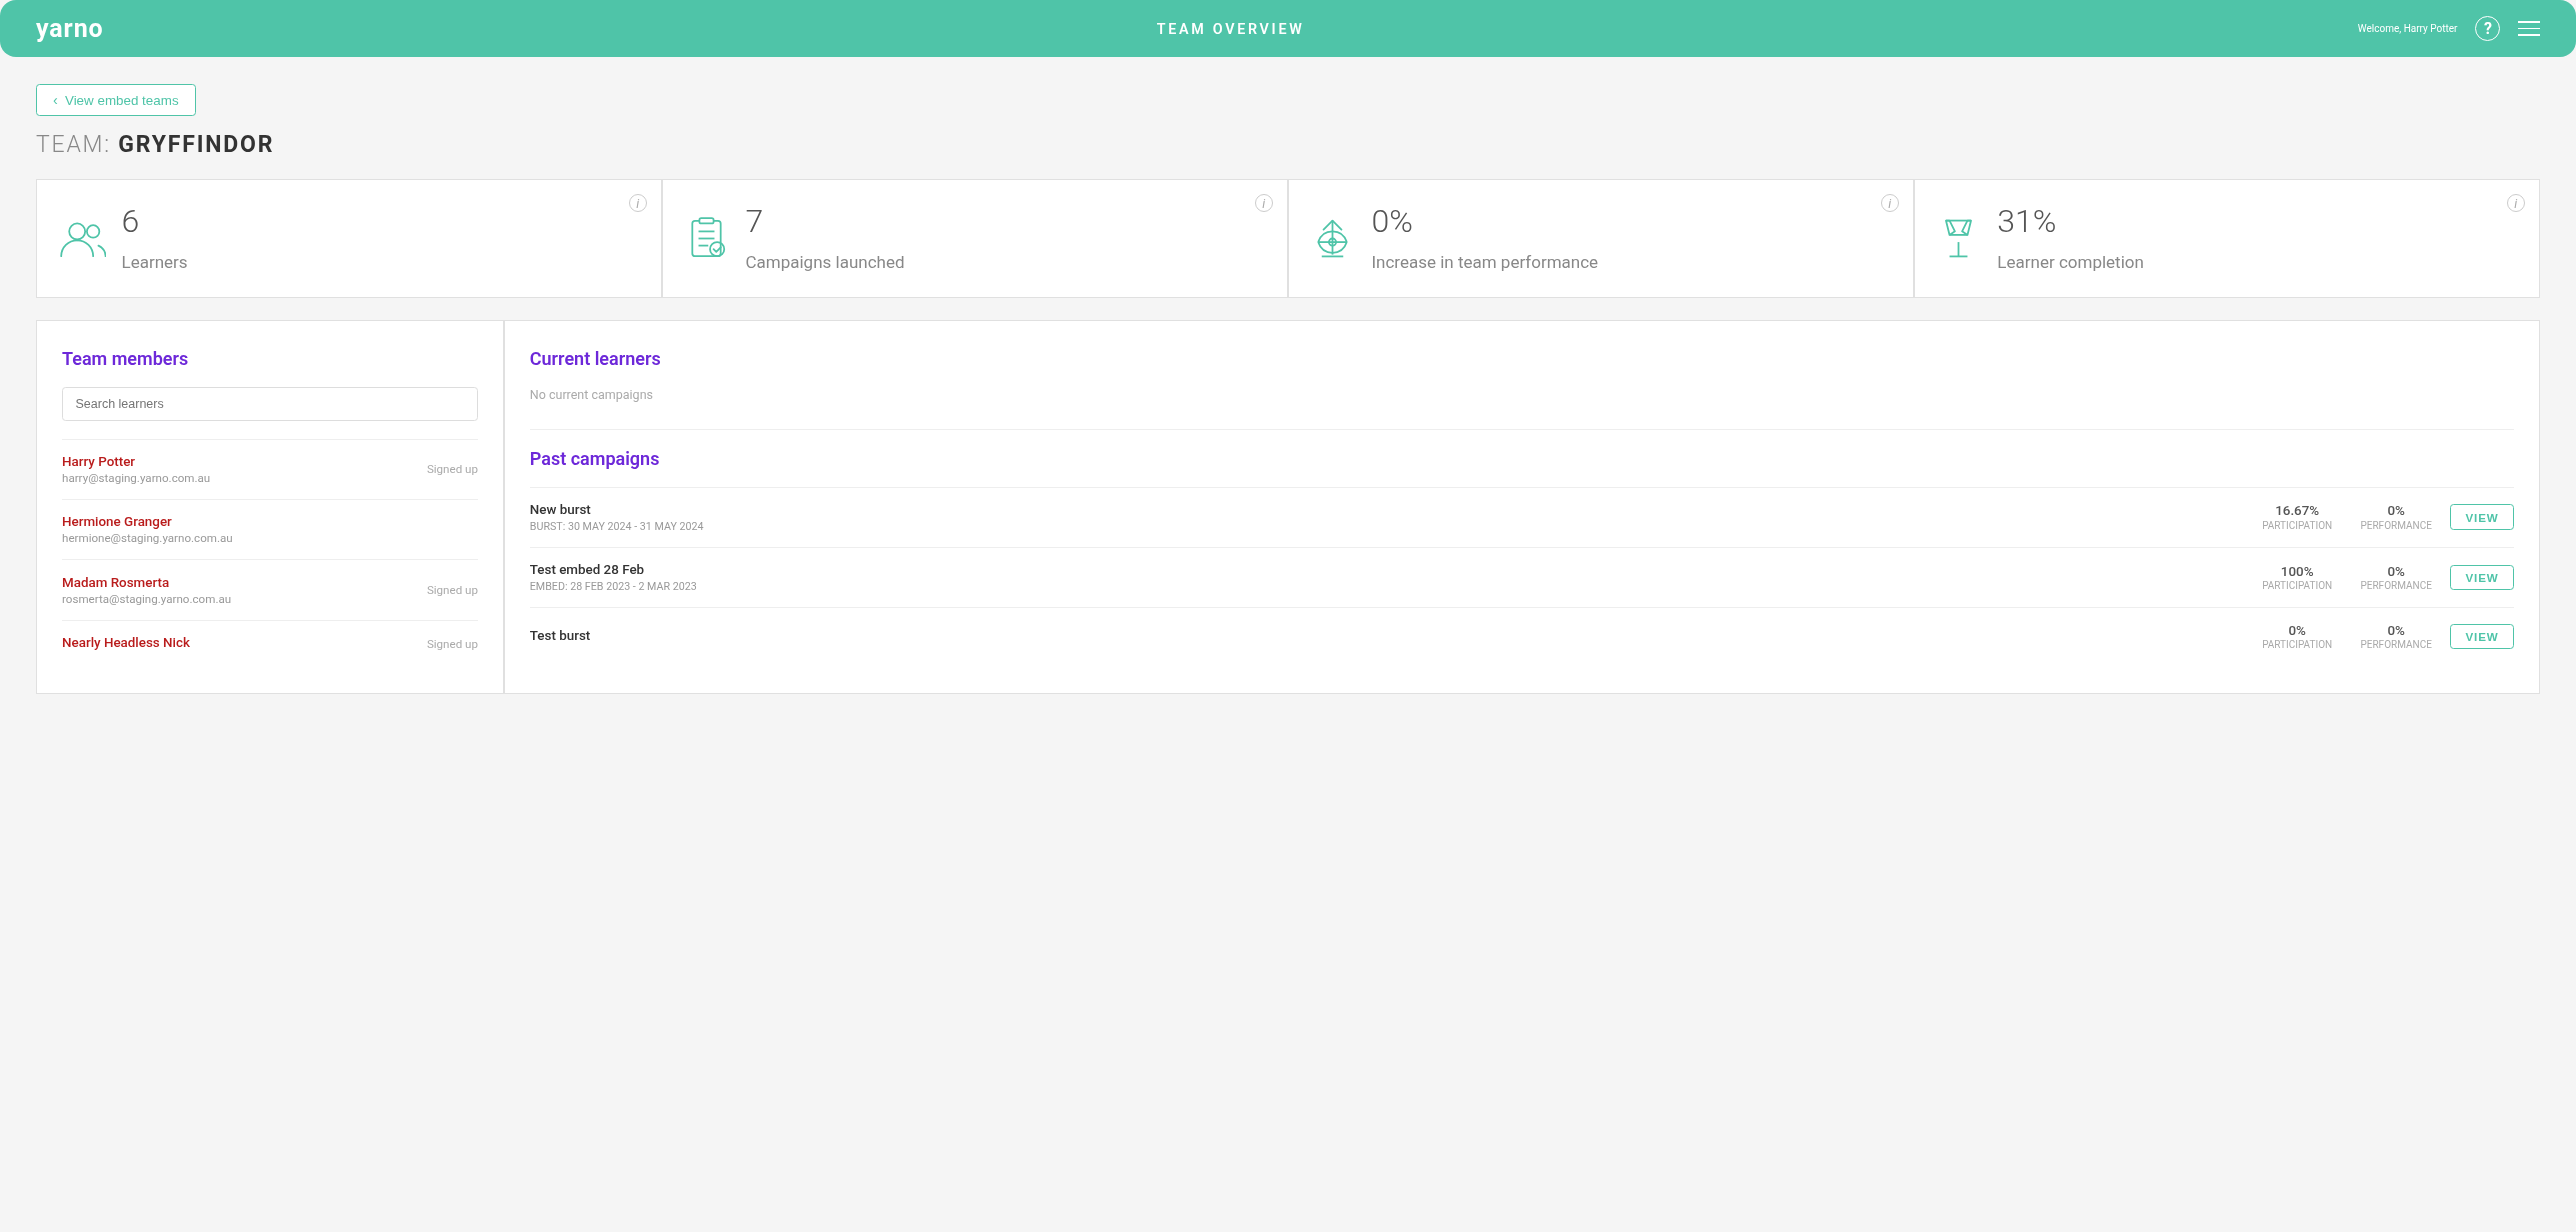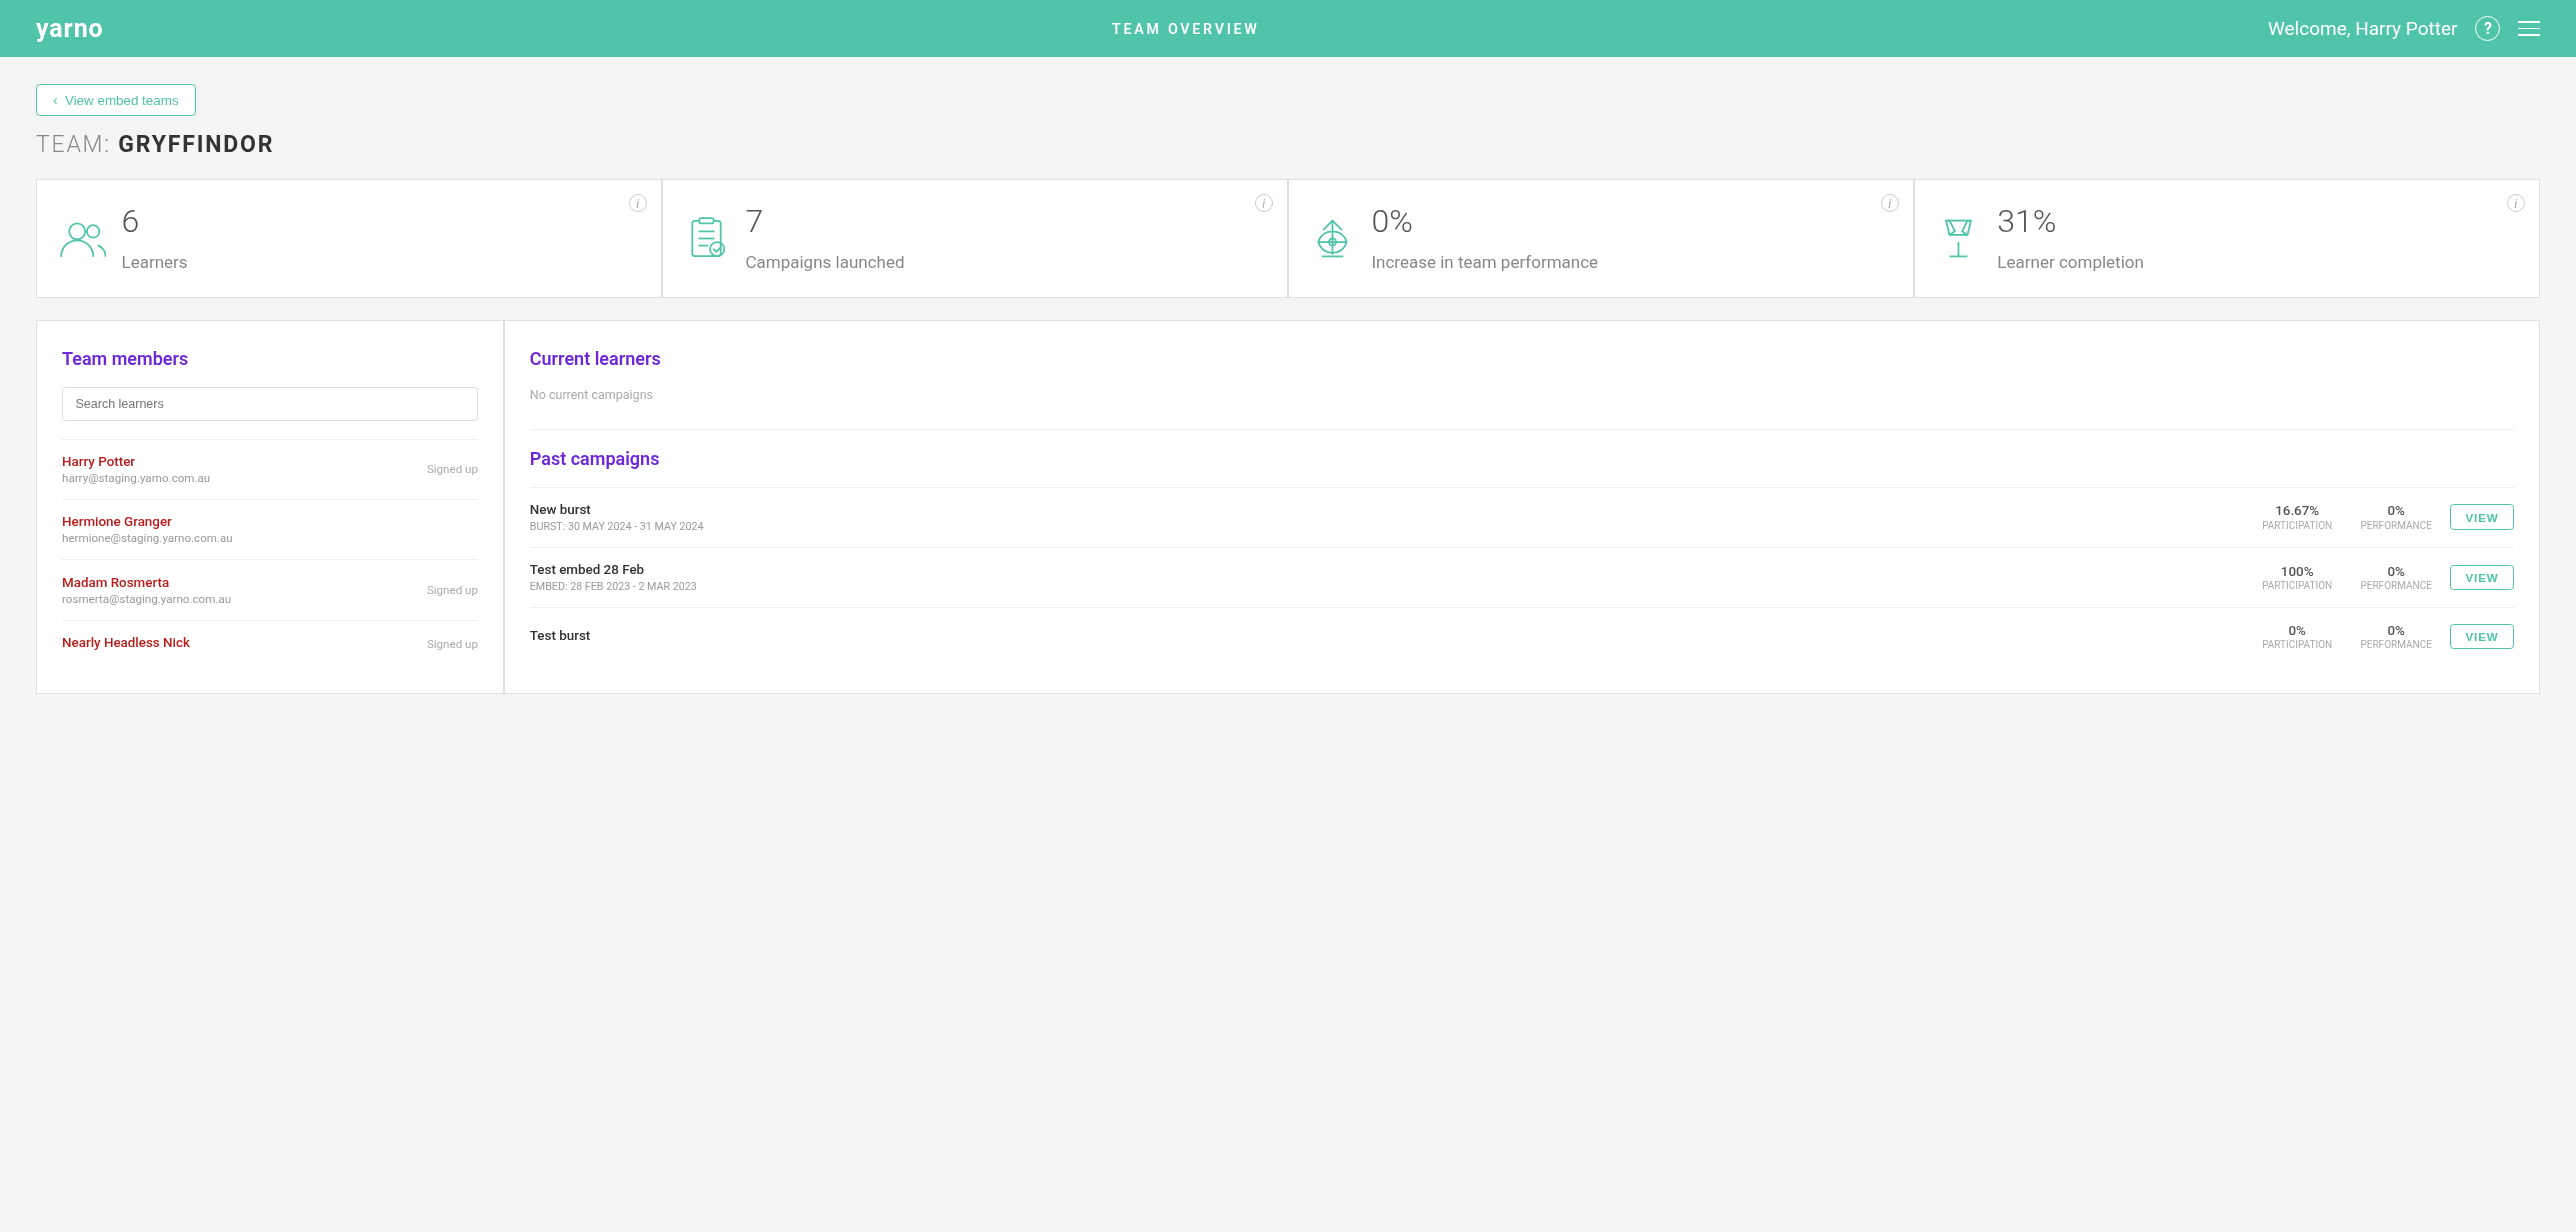--- a/index.html
+++ b/index.html
@@ -6,41 +6,42 @@
     body { font-family: -apple-system, BlinkMacSystemFont, 'Segoe UI', Roboto, sans-serif; background: #f5f5f5; color: #333; }
 
     
     .header {
       background: #4fc4a8;
       display: flex;
       align-items: center;
       justify-content: space-between;
       padding: 0 36px;
       height: 57px;
+      border-radius: 16px;
     }
     .header-logo {
       color: white;
       font-size: 25px;
       font-weight: 700;
       letter-spacing: 0.9px;
     }
     .header-title {
       color: white;
       font-size: 14.3px;
       font-weight: 600;
       letter-spacing: 2.7px;
       text-transform: uppercase;
     }
     .header-right {
       display: flex;
       align-items: center;
       gap: 18px;
       color: white;
     }
-    .header-welcome { font-size: 19px; }
+    .header-welcome { font-size: 10px; }
     .header-help {
       font-size: 16px;
       cursor: pointer;
       border: 1.8px solid white;
       border-radius: 50%;
       width: 25px;
       height: 25px;
       display: flex;
       align-items: center;
       justify-content: center;

